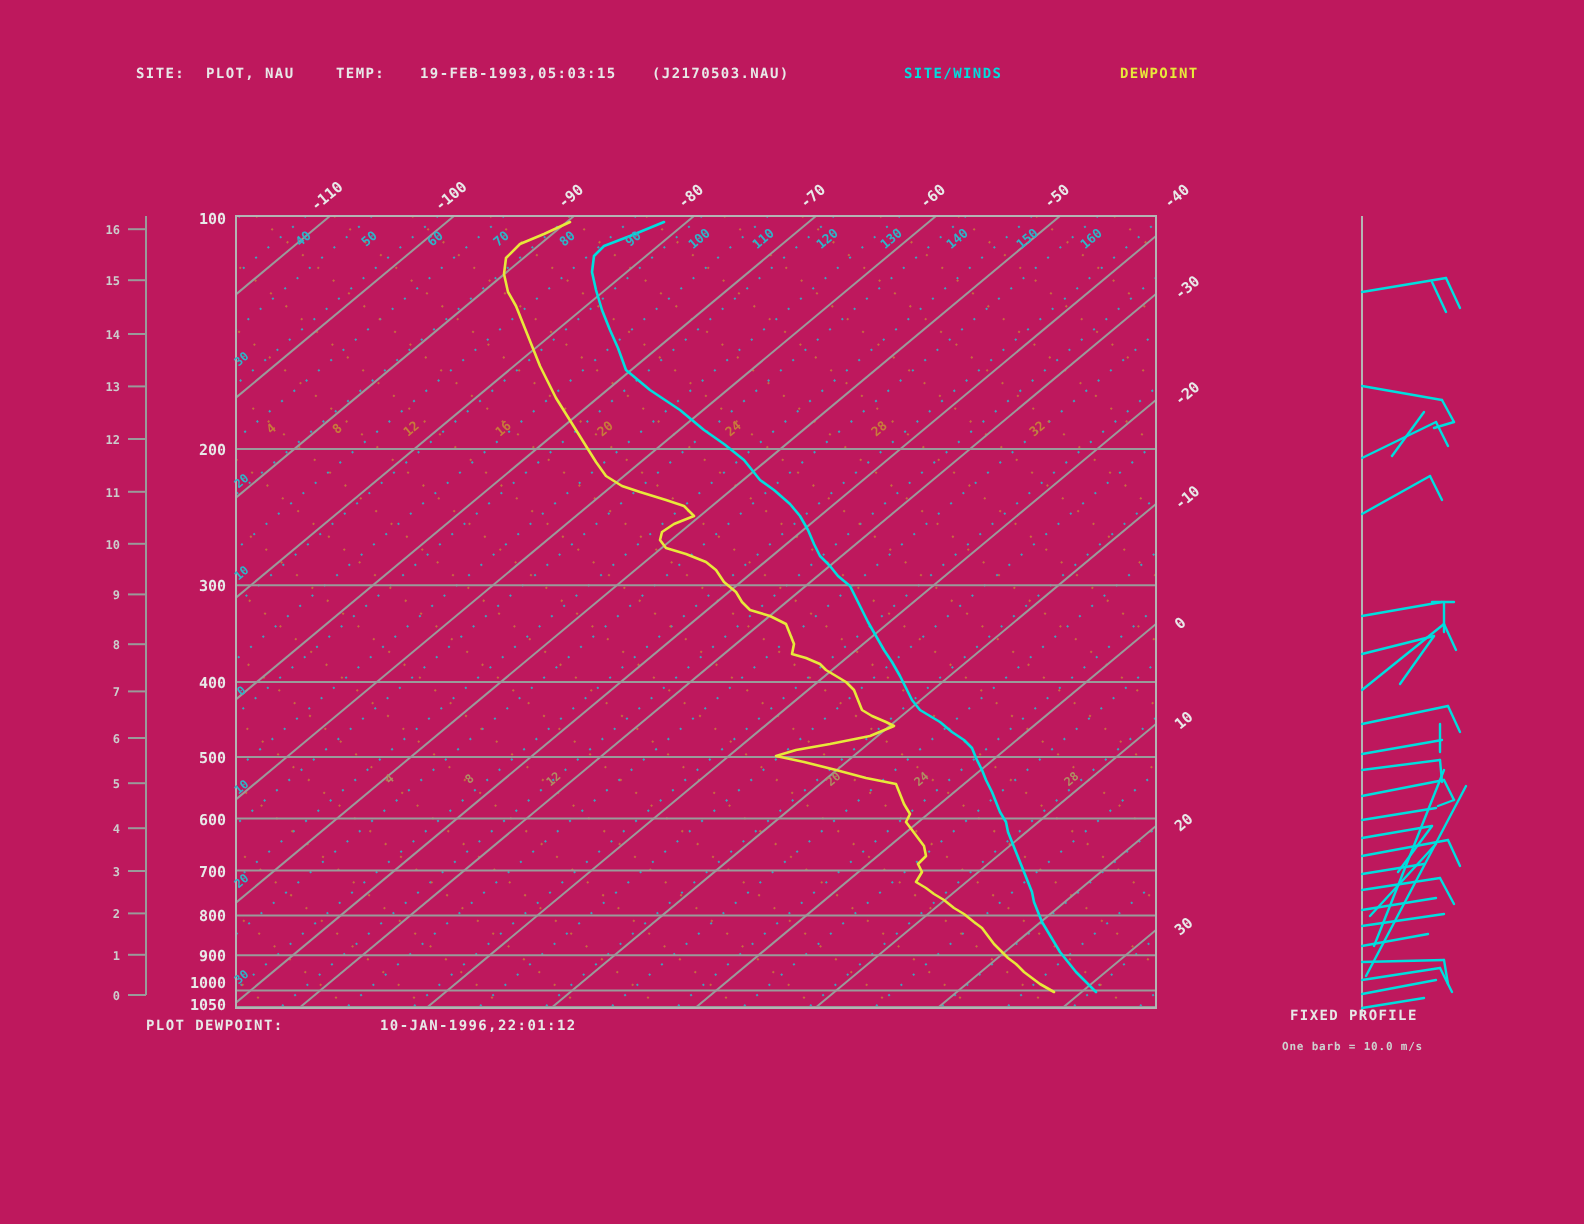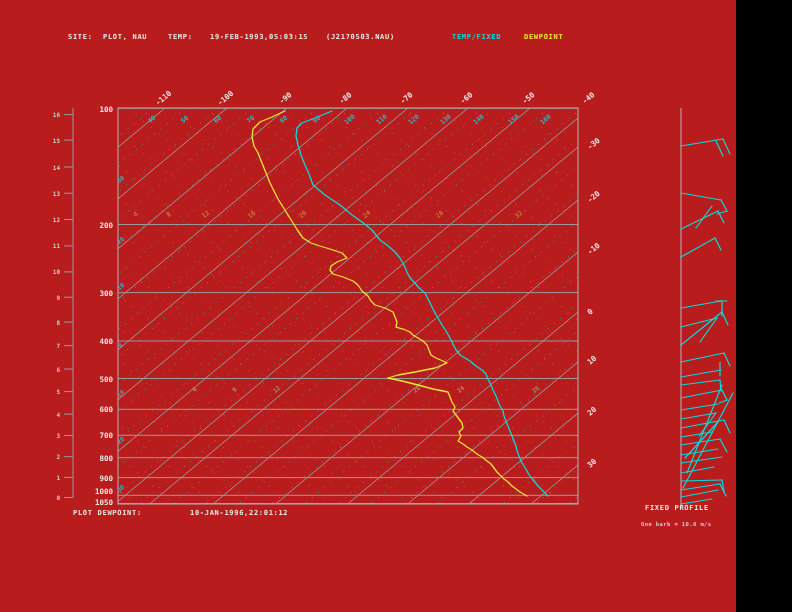--- a/index.html
+++ b/index.html
@@ -1,36 +1,36 @@
 <!DOCTYPE html>
 <html><head>
 <meta charset="utf-8">
 <style>
   html,body{margin:0;padding:0;background:#000;}
-  #screen{position:relative;width:736px;height:612px;background:#b91c1c;overflow:hidden;
+  #screen{position:relative;width:792px;height:612px;background:#be185d;overflow:hidden;
           font-family:"DejaVu Sans Mono",monospace;}
   .lbl{position:absolute;font:bold 7px "DejaVu Sans Mono",monospace;letter-spacing:0.7px;
        color:#e8e8e8;white-space:pre;}
   .lbl.small{font-size:6px;letter-spacing:0.4px;}
   .cyan{color:#00dede;}
-  .yellow{color:#e8e83a;}
+  .yellow{color:#e8e83a;margin-left:36px;}
   svg text{font-family:"DejaVu Sans Mono",monospace;}
 </style>
 </head>
 <body>
 
 <div id="screen">
 
   <div>
     <span class="lbl" style="left:68px;top:33px">SITE:</span>
     <span class="lbl" style="left:103px;top:33px">PLOT, NAU</span>
     <span class="lbl" style="left:168px;top:33px">TEMP:</span>
     <span class="lbl" style="left:210px;top:33px">19-FEB-1993,05:03:15</span>
     <span class="lbl" style="left:326px;top:33px">(J2170503.NAU)</span>
-    <span class="lbl cyan" style="left:452px;top:33px">TEMP/FIXED</span>
+    <span class="lbl cyan" style="left:452px;top:33px">SITE/WINDS</span>
     <span class="lbl yellow" style="left:524px;top:33px">DEWPOINT</span>
   </div>
 
   <svg id="chart" width="792" height="612" style="position:absolute;left:0;top:0">
       <defs>
         <clipPath id="plotclip">
           <rect x="118" y="108" width="460" height="396"></rect>
         </clipPath>
       </defs>
       <g clip-path="url(#plotclip)">

